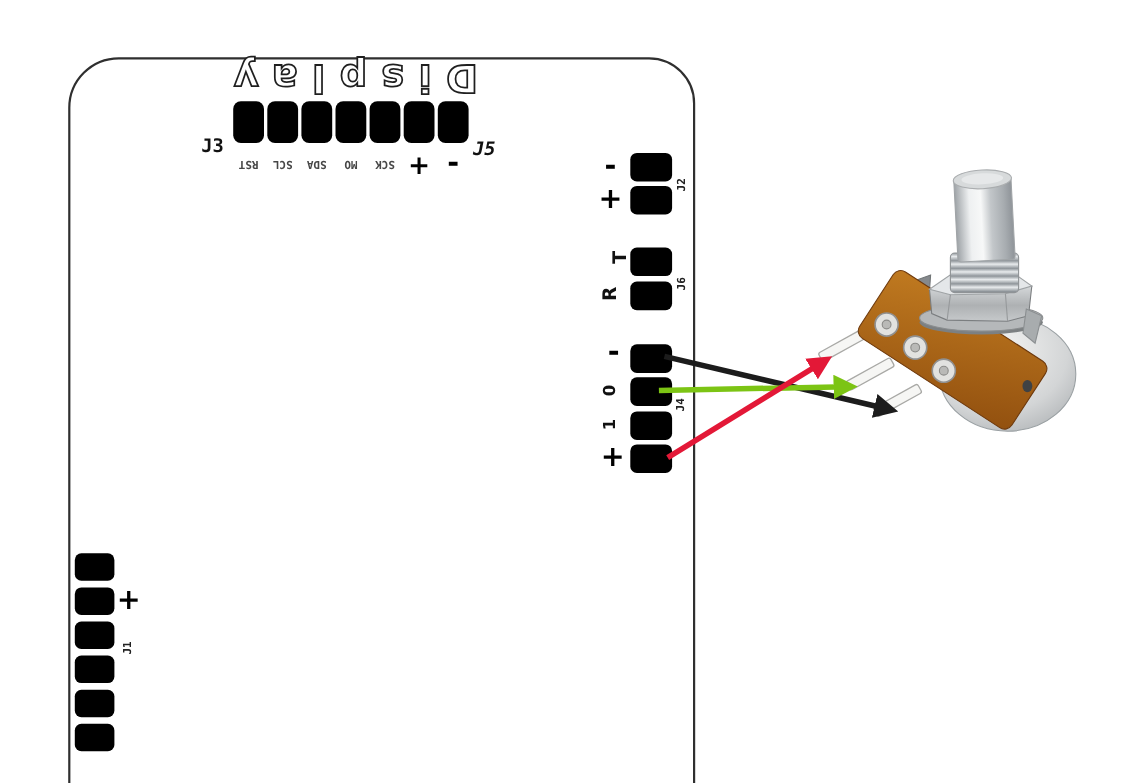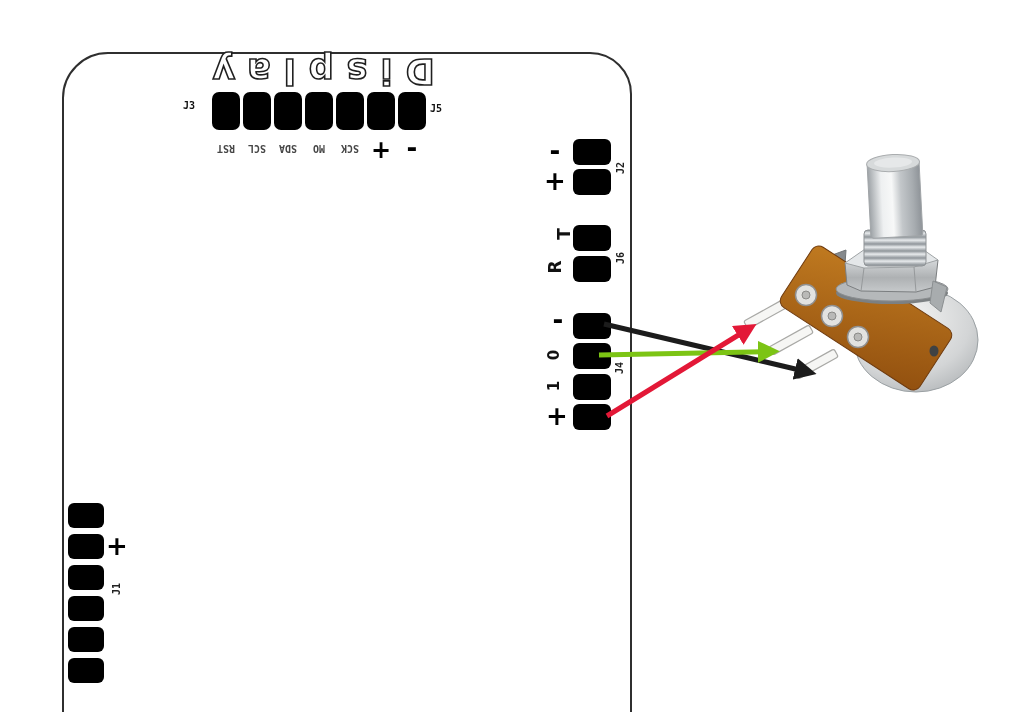--- a/index.html
+++ b/index.html
@@ -11,21 +11,21 @@
   .pad{position:absolute;background:#000;border-radius:7px;}
   .pad.top{width:28px;height:38px;}
   .pad.side{width:38px;height:26px;border-radius:6px;}
   .pad.left{width:36px;height:25px;border-radius:6px;}
   .lbl{position:absolute;font-family:"DejaVu Sans Mono",monospace;font-weight:bold;
        color:#111;line-height:1;white-space:nowrap;}
   .pinname{font-size:10px;color:#474747;text-align:center;width:34px;height:14px;line-height:14px;}
   .sign{font-family:"DejaVu Sans",sans-serif;font-size:26px;color:#000;width:24px;height:24px;
         line-height:24px;text-align:center;}
   .refdes{font-size:10px;color:#222;width:24px;height:12px;line-height:12px;text-align:center;}
-  .jref{font-size:10px;}
+  .jref{font-size:17px;margin-top:24px;}
   .letter{font-size:17px;width:22px;height:22px;line-height:22px;text-align:center;
           font-family:"DejaVu Sans",sans-serif;}
   .num{font-size:15px;width:22px;height:22px;line-height:22px;text-align:center;
        font-family:"DejaVu Sans",sans-serif;}
   .rot180{transform:rotate(180deg);}
   .rot270{transform:rotate(-90deg);}
   svg.overlay{position:absolute;left:0;top:0;width:1024px;height:712px;}
   svg.titleSvg{position:absolute;left:203px;top:53px;width:228px;height:36px;overflow:visible;}
   .titleTxt{font-family:"DejaVu Sans",sans-serif;font-weight:bold;font-size:35px;
             letter-spacing:13px;fill:#ffffff;stroke:#1f1f1f;stroke-width:1.6px;}
@@ -44,21 +44,21 @@
   </svg>
 
   <div class="lbl jref" style="left:183px;top:101px;">J3</div>
   <div class="pad top" style="left:212px;top:92px;"></div>
   <div class="pad top" style="left:243px;top:92px;"></div>
   <div class="pad top" style="left:274px;top:92px;"></div>
   <div class="pad top" style="left:305px;top:92px;"></div>
   <div class="pad top" style="left:336px;top:92px;"></div>
   <div class="pad top" style="left:367px;top:92px;"></div>
   <div class="pad top" style="left:398px;top:92px;"></div>
-  <div class="lbl jref" style="left:430px;top:104px;">J5</div>
+  <div class="lbl jref" style="left:430px;top:104px;font-style:italic;">J5</div>
 
   <div class="lbl pinname rot180" style="left:209px;top:141px;">RST</div>
   <div class="lbl pinname rot180" style="left:240px;top:141px;">SCL</div>
   <div class="lbl pinname rot180" style="left:271px;top:141px;">SDA</div>
   <div class="lbl pinname rot180" style="left:302px;top:141px;">MO</div>
   <div class="lbl pinname rot180" style="left:333px;top:141px;">SCK</div>
   <div class="lbl sign" style="left:369px;top:138px;font-size:24px;">+</div>
   <div class="lbl sign" style="left:400px;top:136px;">-</div>
 
   <div class="lbl sign" style="left:543px;top:139px;">-</div>

